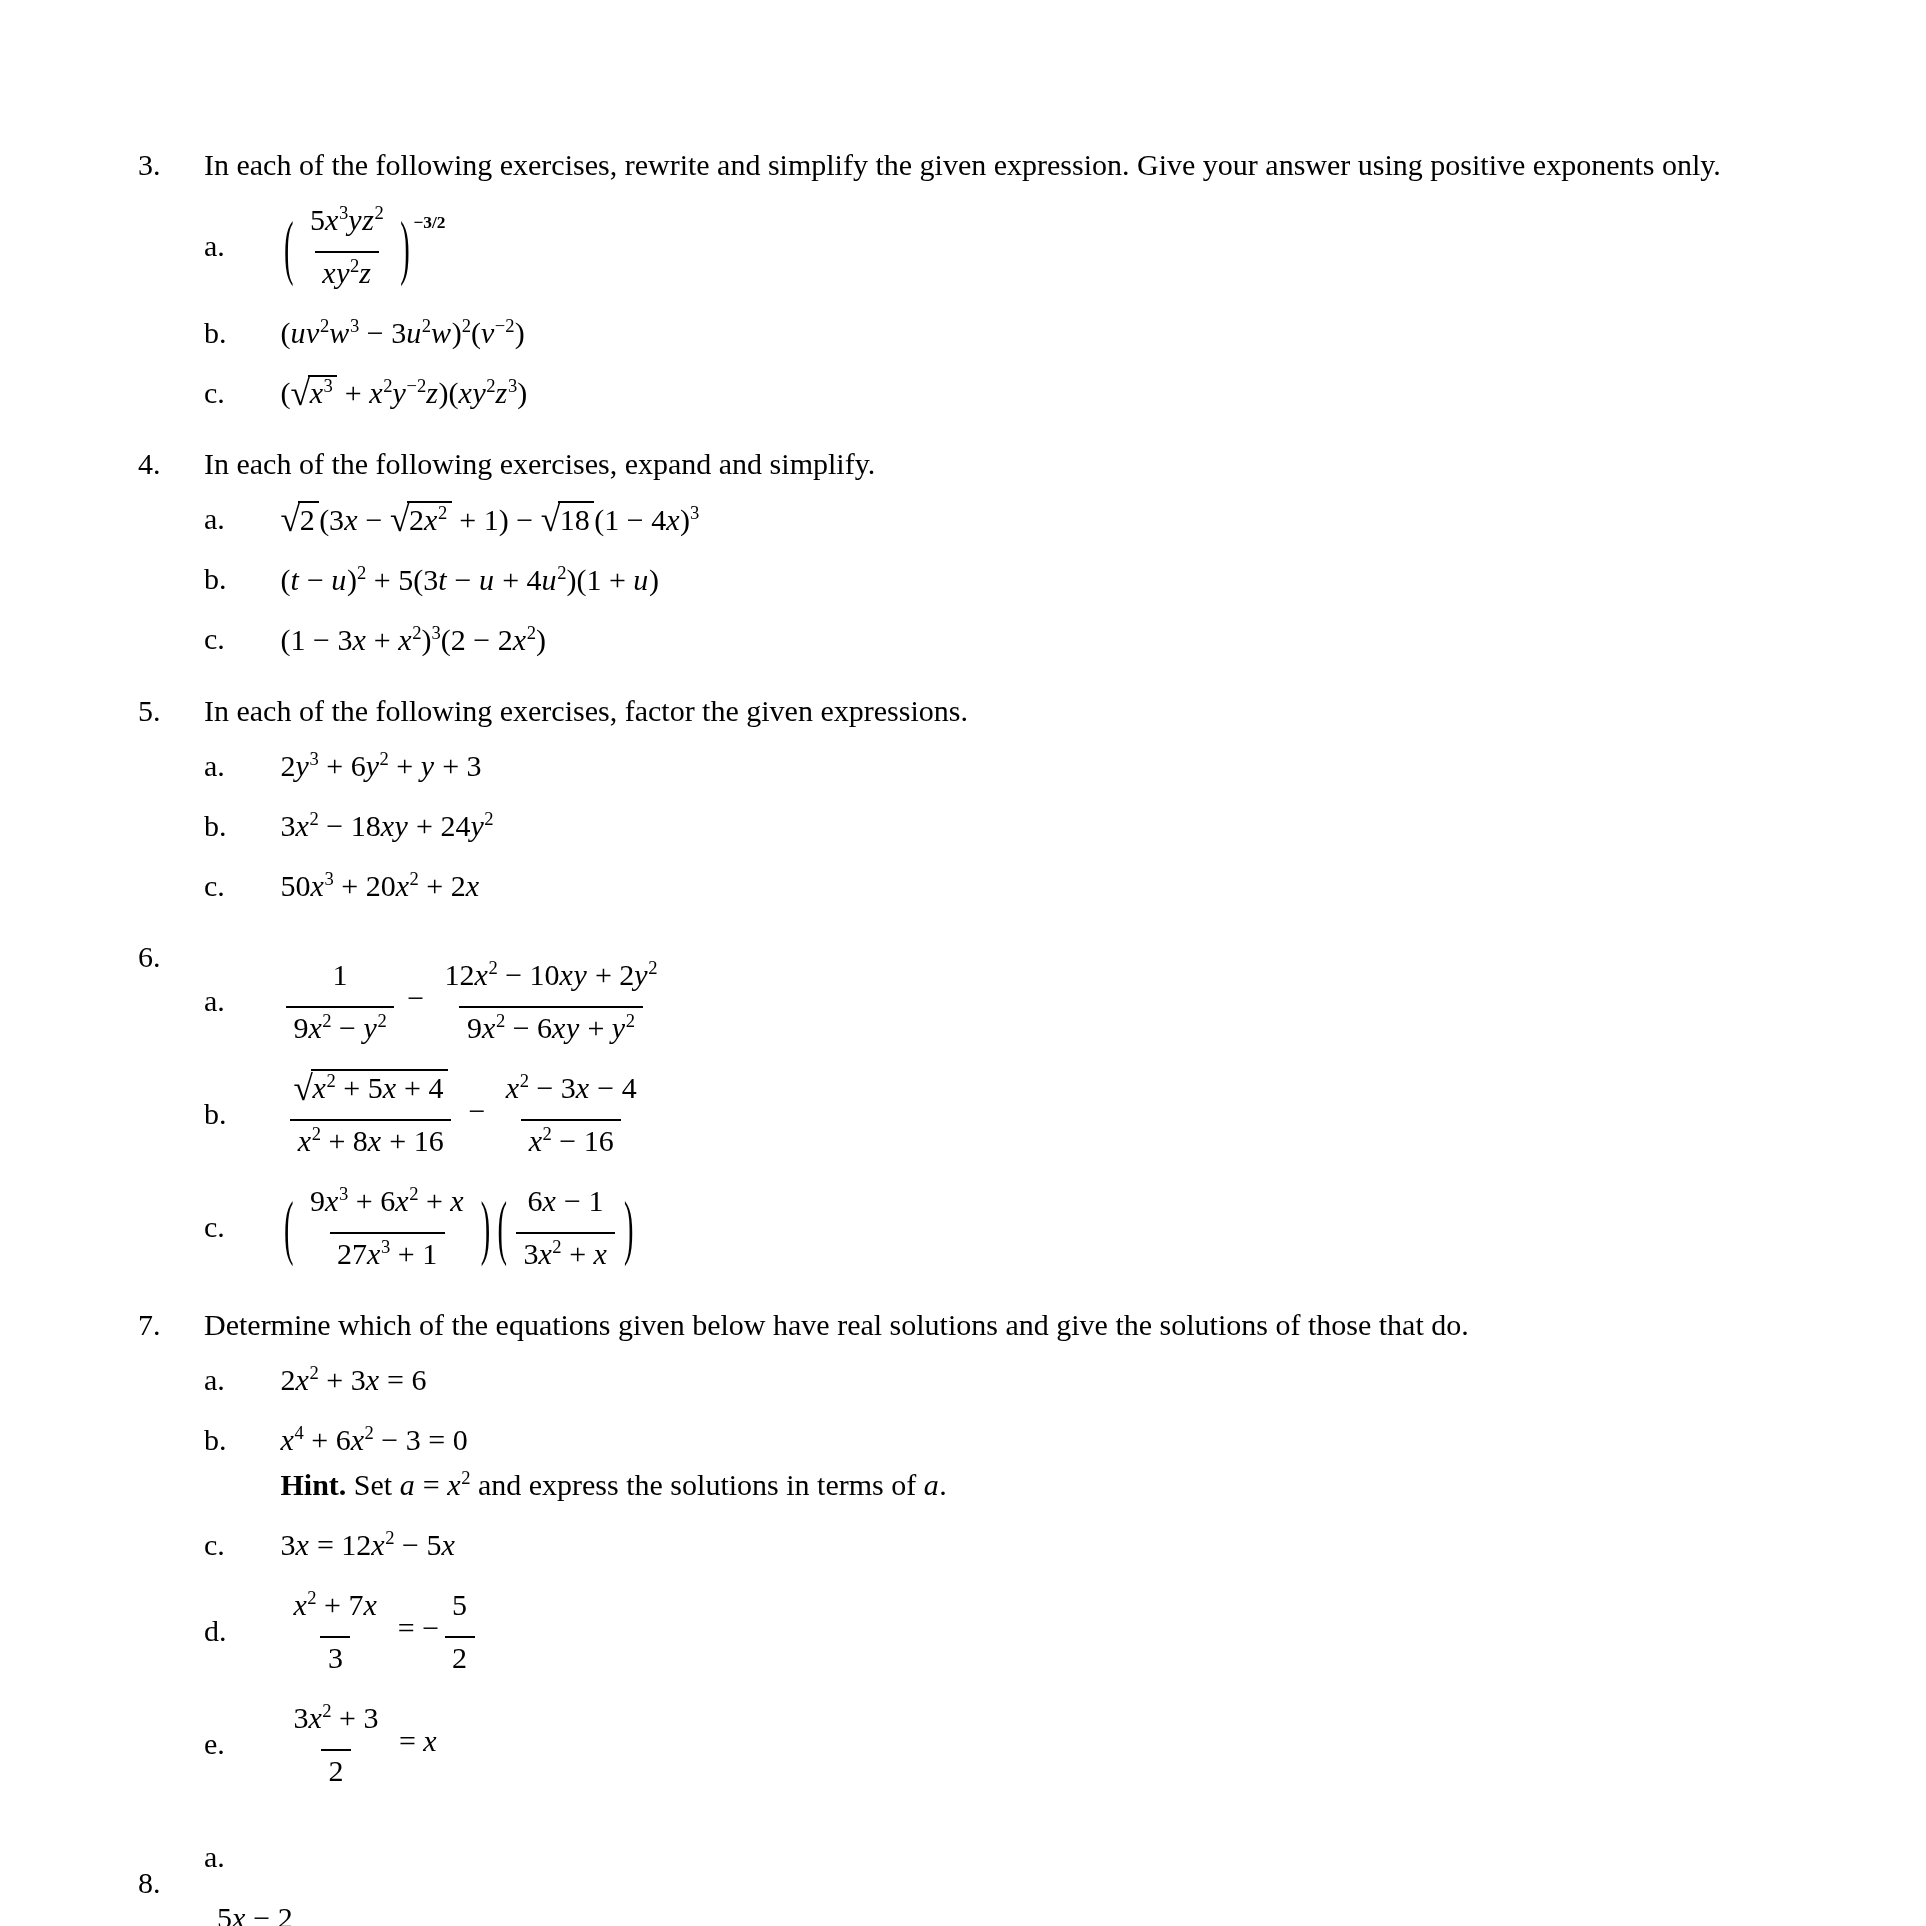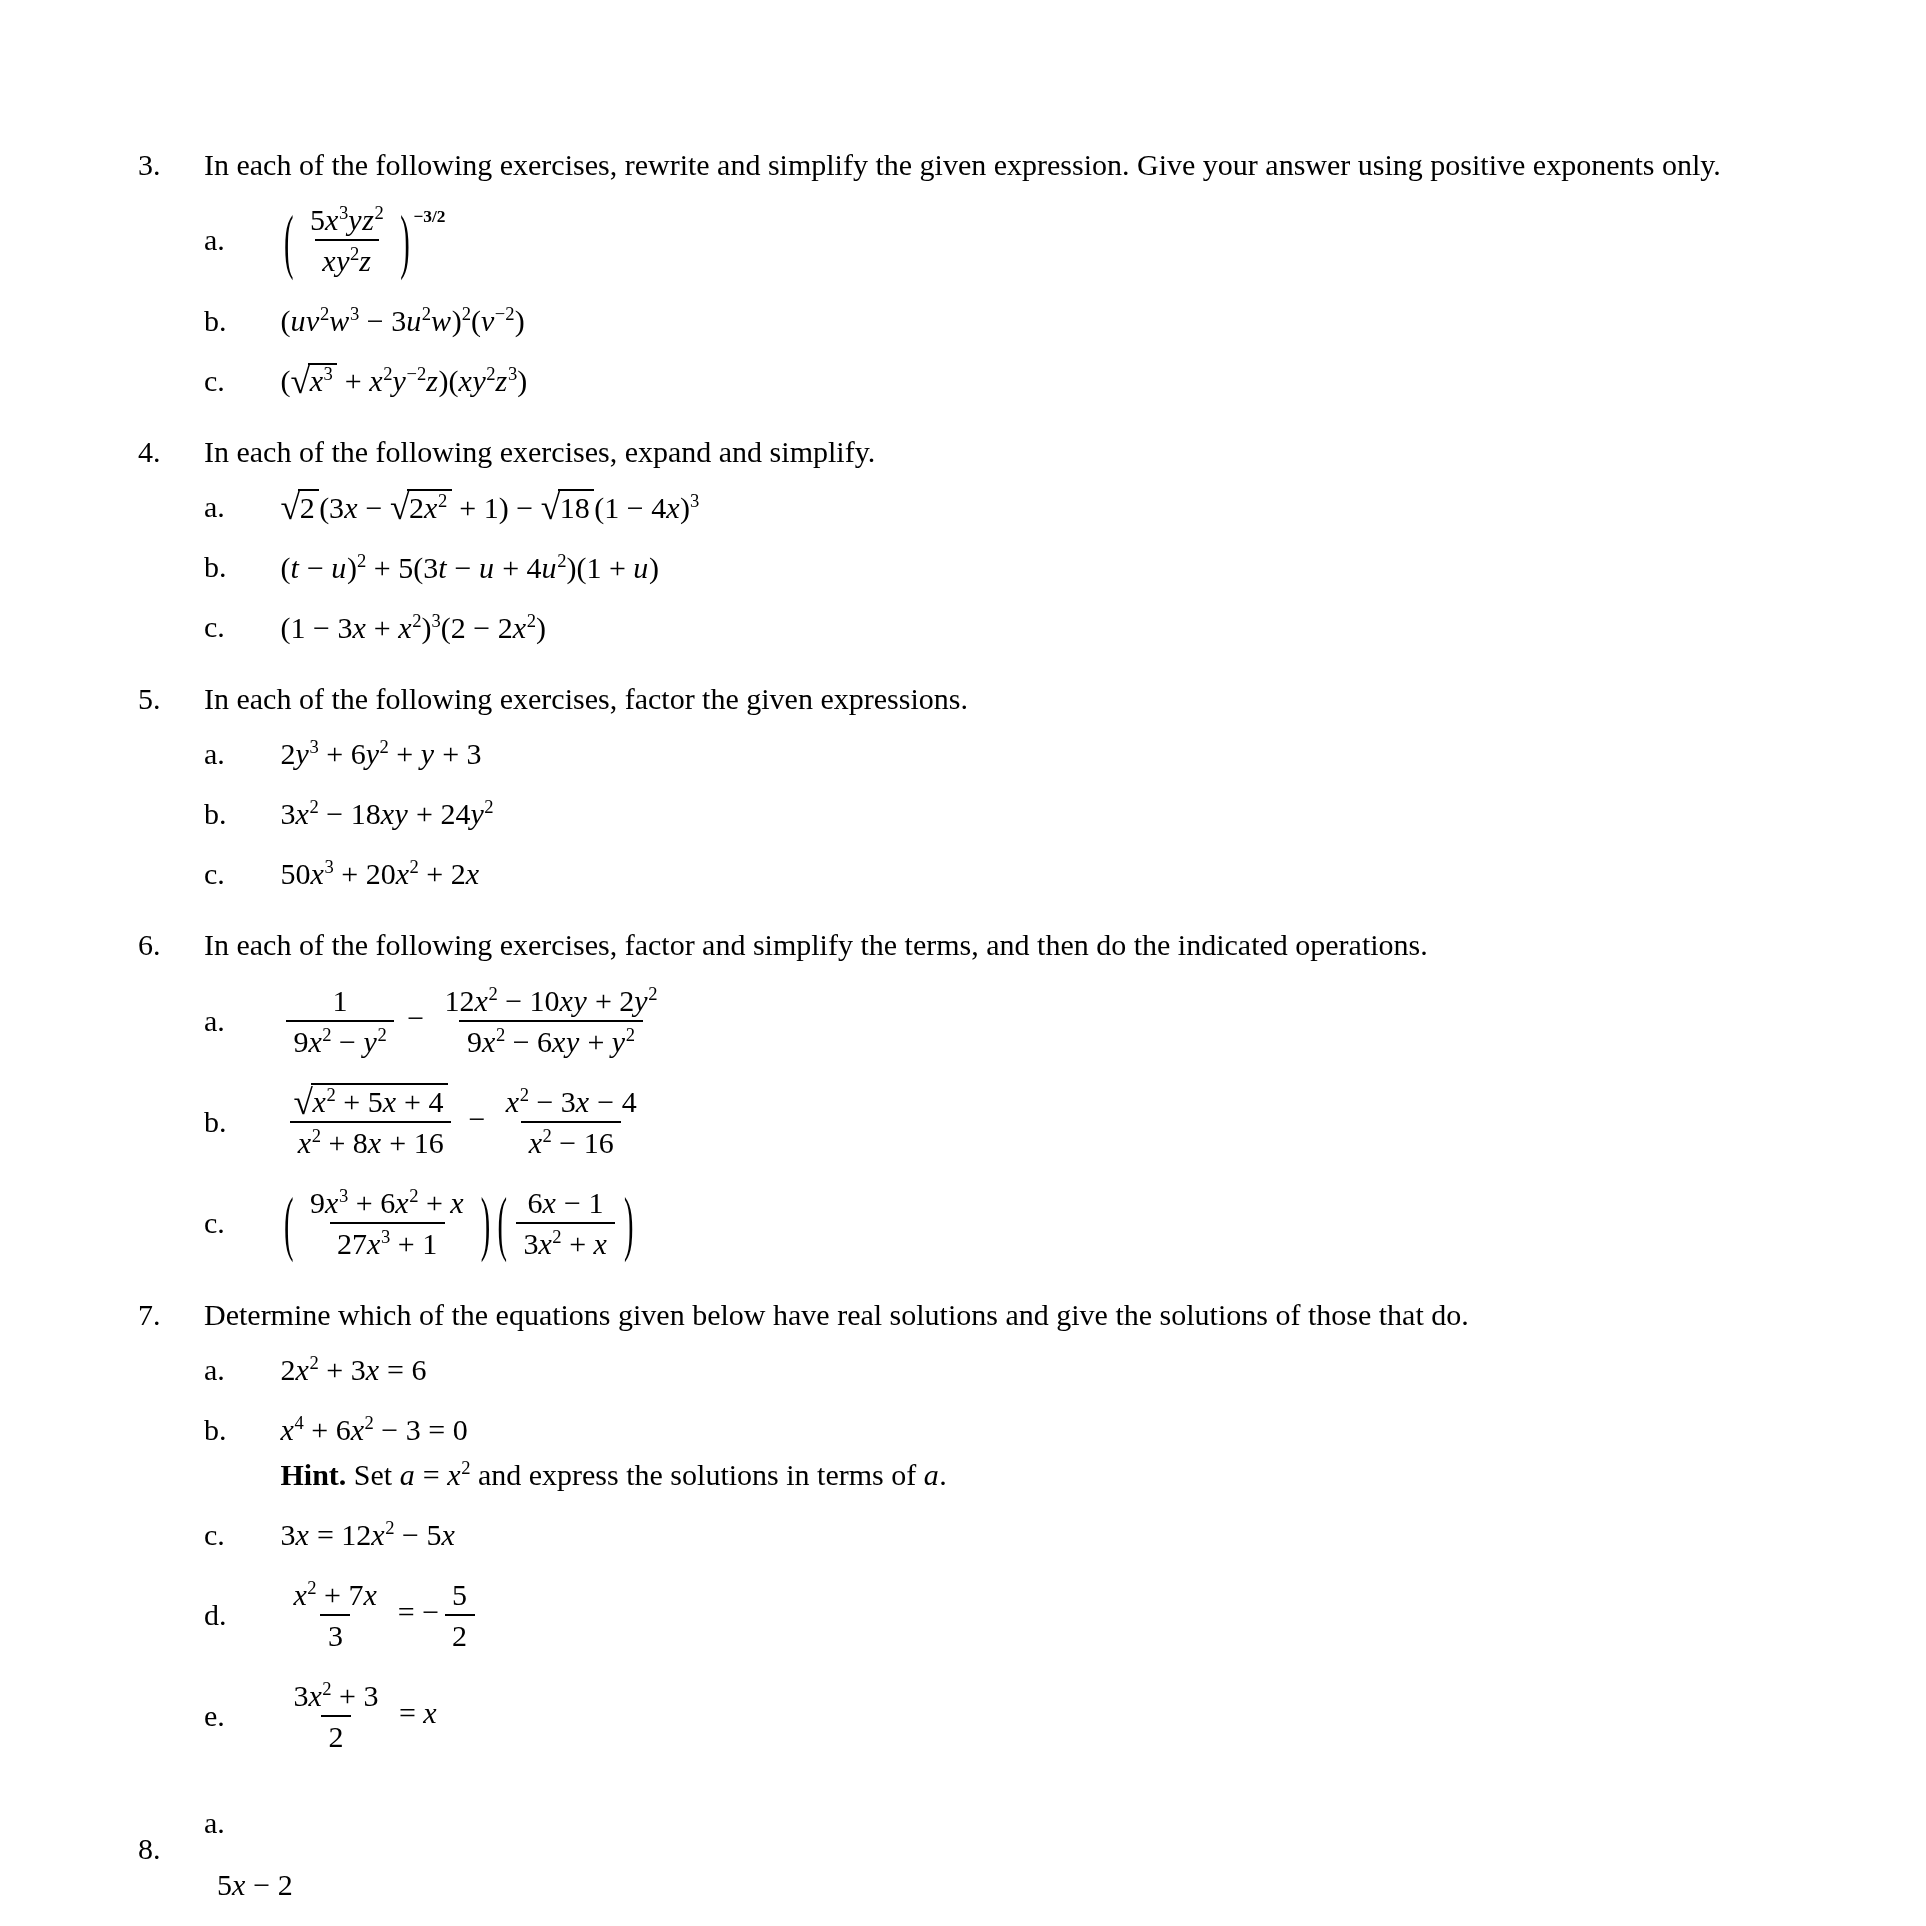--- a/index.html
+++ b/index.html
@@ -23,21 +23,21 @@
   .item-first { display: flex; align-items: center; }
   .item-label { flex: 0 0 2.55rem; }
   .item-extra { margin-left: 2.55rem; margin-top: 0.2rem; }
   .section.no-intro .sec-num { margin-top: 1.35rem; }
 
   
   .math { white-space: nowrap; line-height: 1.3; }
   .math i { font-style: italic; padding-right: 0.02em; }
   .math sup { font-size: 0.62em; line-height: 0; vertical-align: super; }
   .fr { display: inline-flex; flex-direction: column; align-items: center;
-        vertical-align: middle; margin: 0 0.18rem; text-align: center; }
+        vertical-align: middle; margin: 0 0.18rem; text-align: center; gap: 12px; }
   .fn, .fd { padding: 0 0.25rem; line-height: 1.3; }
   .fd { border-top: 0.075rem solid #000; }
   .sq  { display: inline; margin-top: 21px; }
   .sqs { display: inline-block; font-size: 1.18em; line-height: 1;
          position: relative; top: 0.05em; margin-right: -0.06em; }
   .sqb { display: inline-block; border-top: 0.075rem solid #000;
          line-height: 1.02; padding: 0.05em 0.15em 0 0.06em; }
   .bp  { display: inline-flex; align-items: center; vertical-align: middle; }
   .bpg { display: inline-block; transform: scaleY(2.55); padding: 0 0.12rem; font-size: 0.95em; }
   .bpi { display: inline-flex; align-items: center; }
@@ -127,21 +127,20 @@
             <div class="item-first">
               <span class="item-label">c.</span>
               <span class="math">50<i>x</i><sup>3</sup> + 20<i>x</i><sup>2</sup> + 2<i>x</i></span>
             </div>
           </div>
         </div>
       </div>
       <div class="section">
         <span class="sec-num">6.</span>
         <div class="sec-body">
-          <div class="sec-intro">In each of the following exercises, factor and simplify the terms, and then do the indicated operations.</div>
           <div class="item">
             <div class="item-first">
               <span class="item-label">a.</span>
               <span class="math"><span class="fr">
                   <span class="fn">1</span>
                   <span class="fd">9<i>x</i><sup>2</sup> − <i>y</i><sup>2</sup></span>
                 </span> − <span class="fr">
                   <span class="fn">12<i>x</i><sup>2</sup> − 10<i>x</i><i>y</i> + 2<i>y</i><sup>2</sup></span>
                   <span class="fd">9<i>x</i><sup>2</sup> − 6<i>x</i><i>y</i> + <i>y</i><sup>2</sup></span>
                 </span></span>

